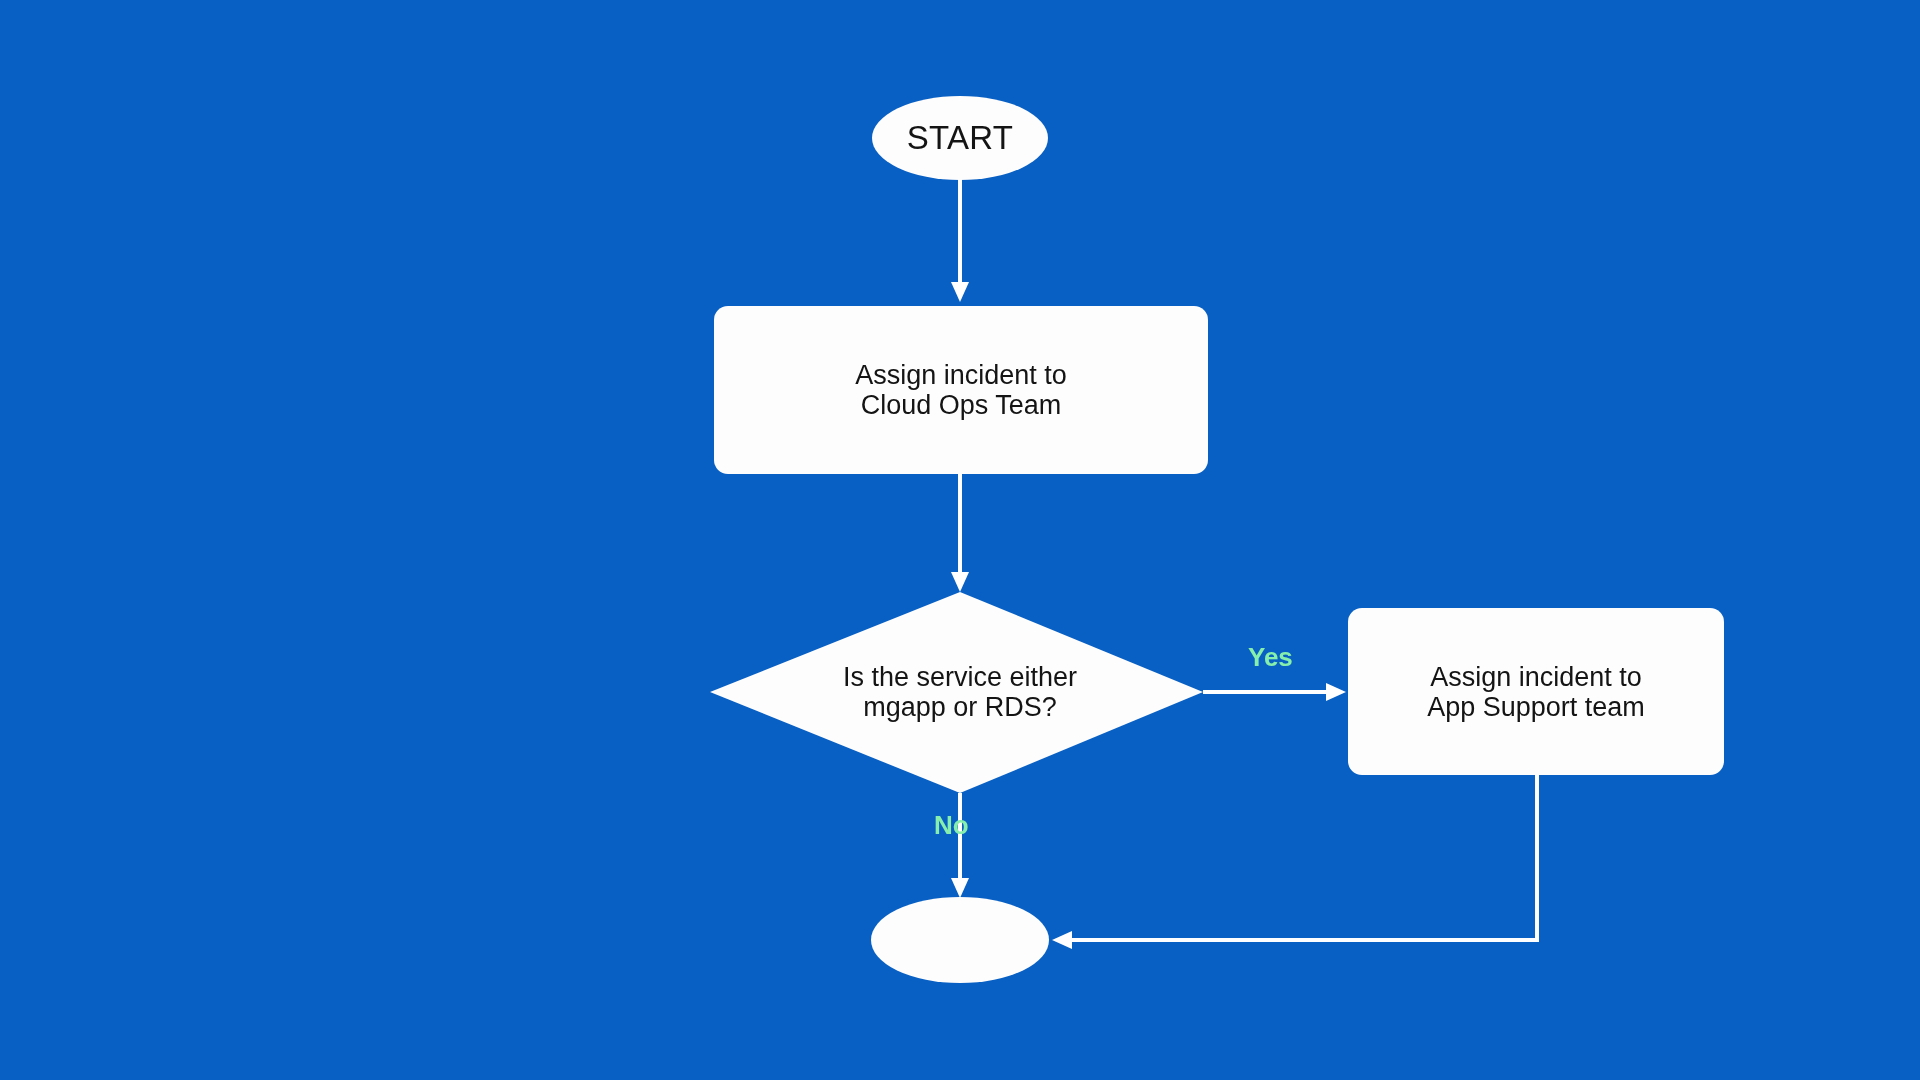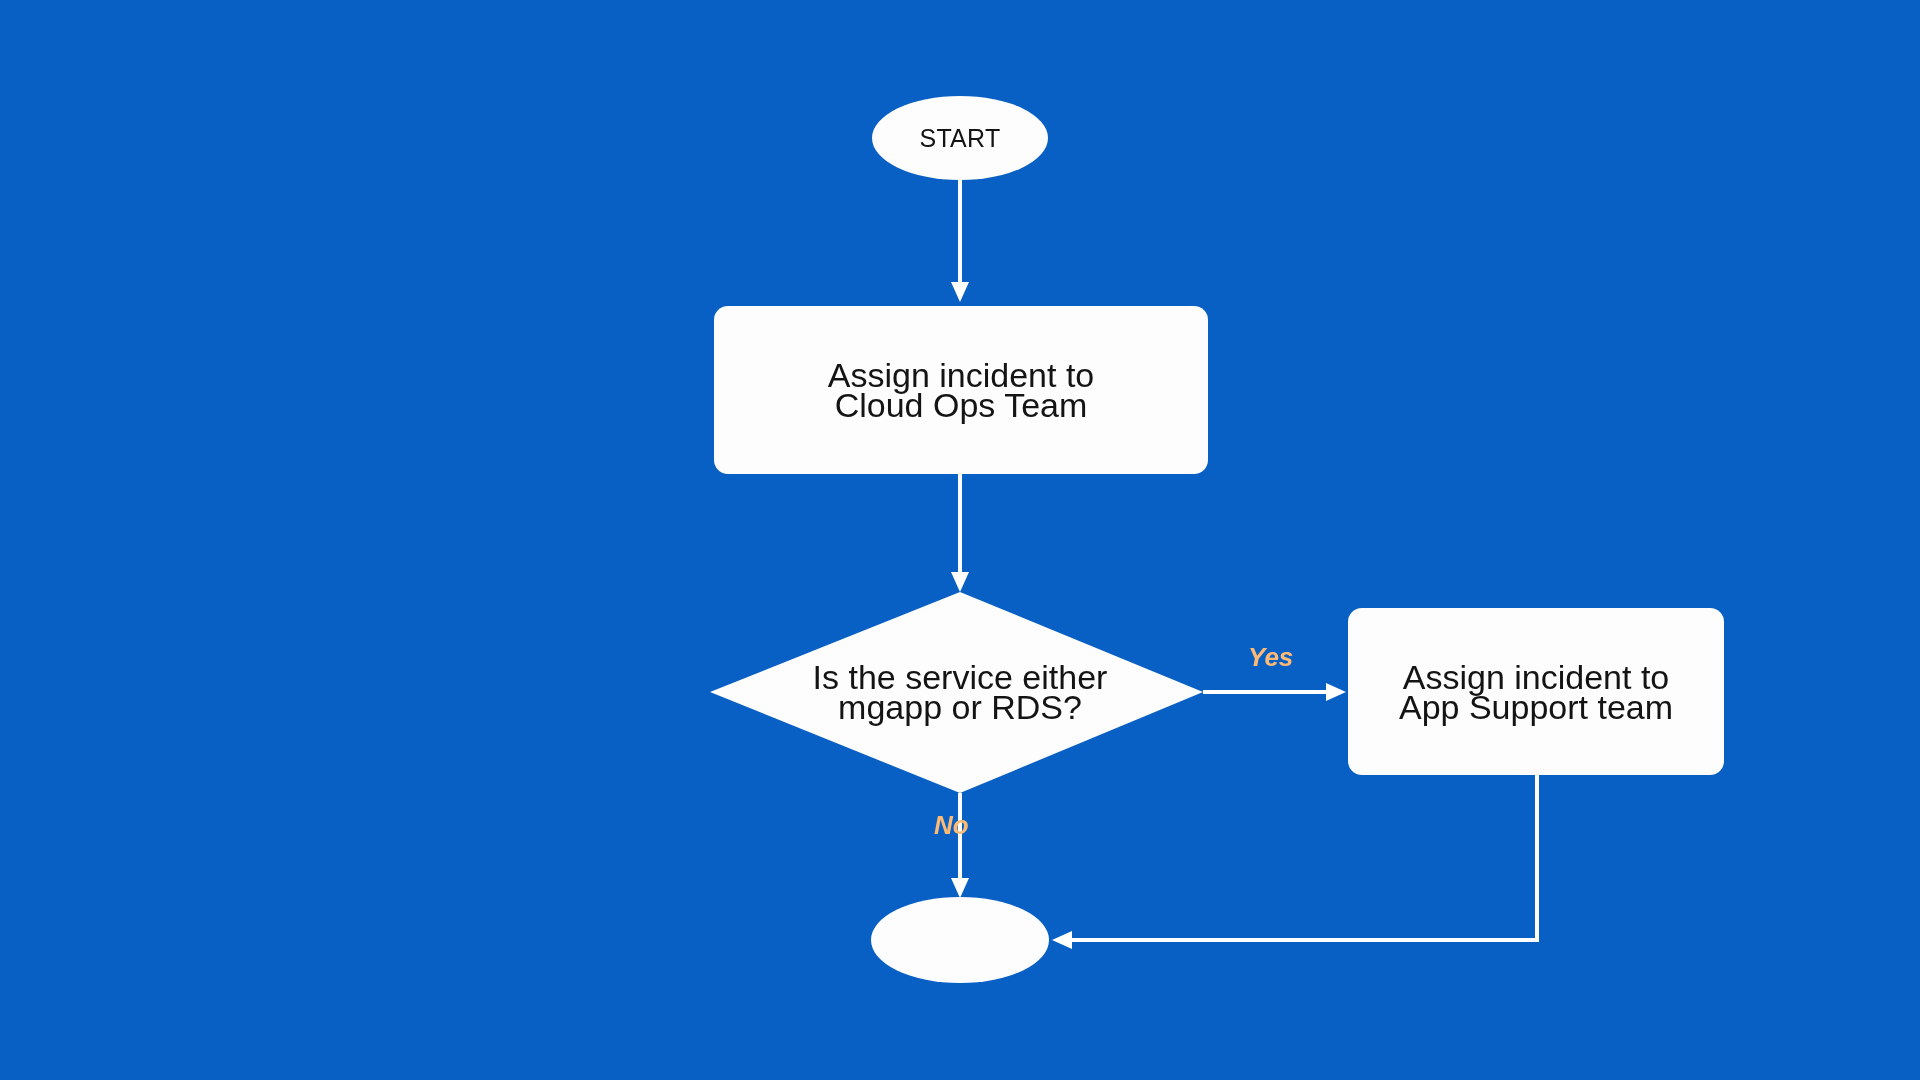--- a/index.html
+++ b/index.html
@@ -39,38 +39,37 @@
     fill: #ffffff;
   }
   .node-label {
     position: absolute;
     display: flex;
     align-items: center;
     justify-content: center;
     text-align: center;
     color: #141414;
     font-family: "Liberation Sans", sans-serif;
-    font-size: 34px;
+    font-size: 27px;
     line-height: 30px;
     white-space: pre-line;
     pointer-events: none;
   }
   .terminator-label {
-    font-size: 25px;
+    font-size: 33px;
     letter-spacing: 0.3px;
   }
   .edge-label {
     position: absolute;
-    color: #fdba74;
+    color: #86efac;
     font-family: "Liberation Sans", sans-serif;
     font-size: 26px;
     font-weight: bold;
     line-height: 26px;
     white-space: nowrap;
-    font-style: italic;
   }
 </style>
 </head>
 <body>
 
 <div id="canvas">
 
   <svg id="flow-svg" viewBox="0 0 1920 1080">
 
     <g>

